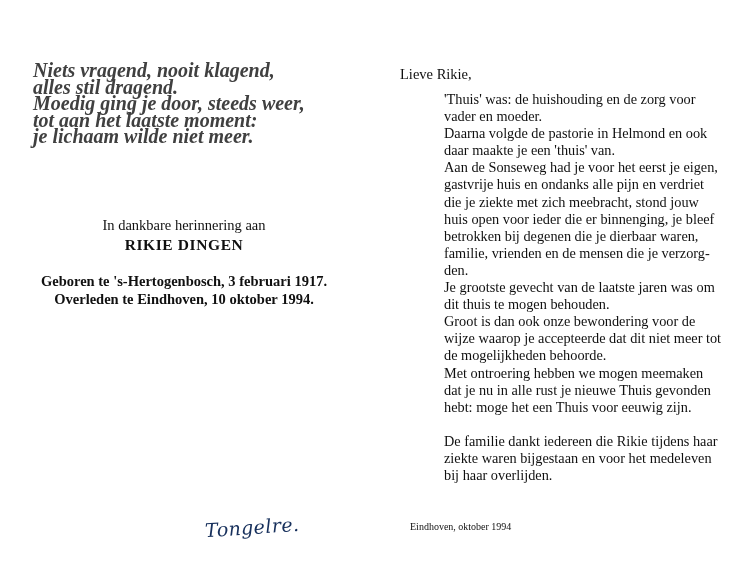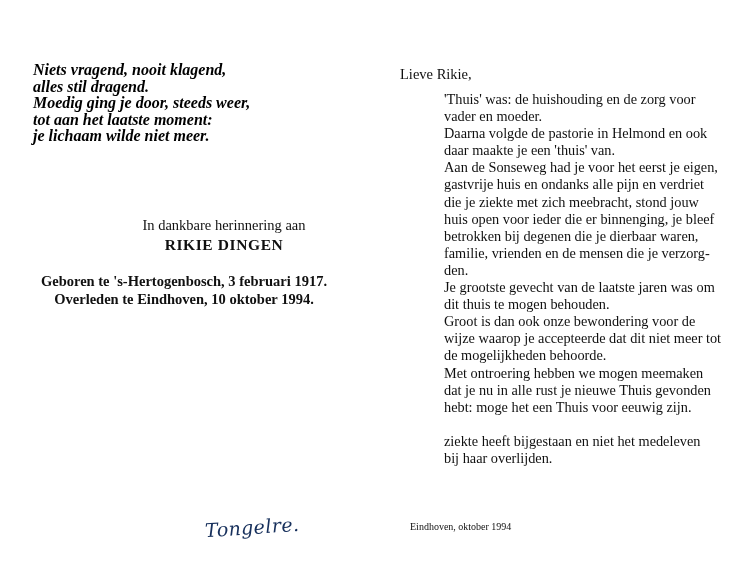--- a/index.html
+++ b/index.html
@@ -28,34 +28,33 @@
     width: 368px;
     height: 587px;
   }
   .poem {
     position: absolute;
     left: 33px;
     top: 62px;
     width: 300px;
     font-style: italic;
     font-weight: bold;
-    font-size: 16px;
+    font-size: 20px;
     line-height: 16.6px;
-    color: #000000;
+    color: #404040;
   }
   .poem .line {
     white-space: pre;
   }
   .memoriam {
     position: absolute;
     left: 0;
     top: 216px;
     width: 368px;
     text-align: center;
-    padding-left: 40px;
   }
   .memoriam .in-memory {
     font-size: 14.5px;
     line-height: 18px;
     color: #111;
   }
   .memoriam .name {
     margin-top: 2px;
     font-size: 15.5px;
     font-weight: bold;
@@ -171,21 +170,22 @@
         <span class="ln">Je grootste gevecht van de laatste jaren was om</span>
         <span class="ln">dit thuis te mogen behouden.</span>
         <span class="ln">Groot is dan ook onze bewondering voor de</span>
         <span class="ln">wijze waarop je accepteerde dat dit niet meer tot</span>
         <span class="ln">de mogelijkheden behoorde.</span>
         <span class="ln">Met ontroering hebben we mogen meemaken</span>
         <span class="ln">dat je nu in alle rust je nieuwe Thuis gevonden</span>
         <span class="ln">hebt: moge het een Thuis voor eeuwig zijn.</span>
       </p>
       <p class="spaced">
-        <span class="ln">ziekte heeft bijgestaan en niet het medeleven</span>
+        <span class="ln">De familie dankt iedereen die Rikie tijdens haar</span>
+        <span class="ln">ziekte waren bijgestaan en voor het medeleven</span>
         <span class="ln">bij haar overlijden.</span>
       </p>
     </div>
 
     <div class="closing">Eindhoven, oktober 1994</div>
   </div>
 
 </div>
 
 </body></html>

